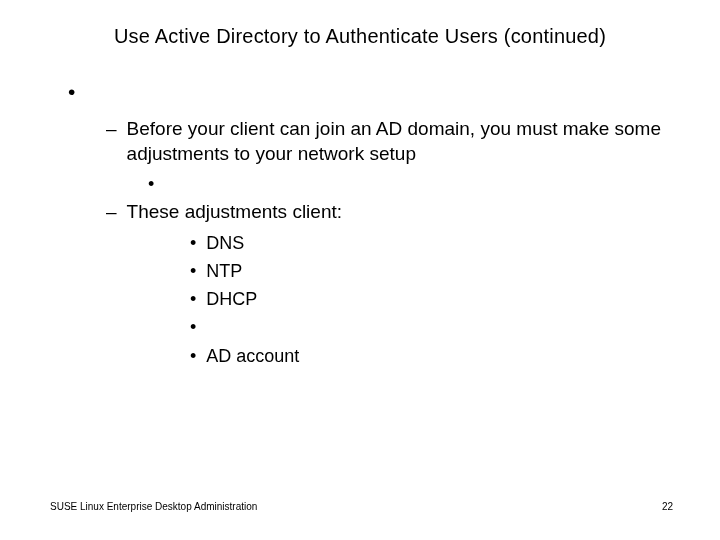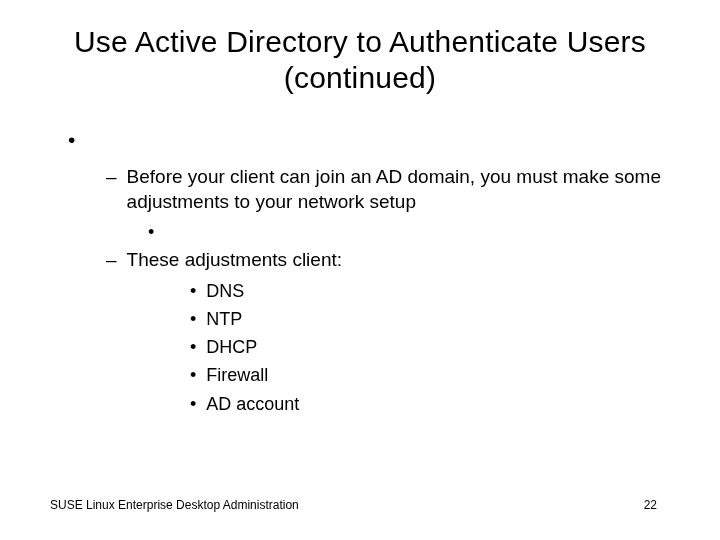--- a/index.html
+++ b/index.html
@@ -11,21 +11,21 @@
       width: 720px;
       height: 540px;
       background: #ffffff;
       font-family: Arial, Helvetica, sans-serif;
       color: #000000;
       position: relative;
       padding: 24px 50px 0 50px;
     }
     .title {
       text-align: center;
-      font-size: 30px;
+      font-size: 20px;
       font-weight: normal;
       line-height: 1.2;
       margin-bottom: 30px;
       letter-spacing: 0.2px;
     }
     .bullet-l1 {
       display: flex;
       font-size: 21px;
       line-height: 1.3;
       margin-bottom: 12px;
@@ -65,24 +65,24 @@
       padding-left: 140px;
     }
     .bullet-l3-inner .marker {
       margin-right: 10px;
       flex-shrink: 0;
     }
     .footer {
       position: absolute;
       bottom: 28px;
       left: 50px;
-      right: 63px;
+      right: 47px;
       display: flex;
       justify-content: space-between;
-      font-size: 12px;
+      font-size: 10px;
       align-items: center;
     }
   </style>
 </head>
 <body>
 
 <h1 class="title">Use Active Directory to Authenticate Users (continued)</h1>
 
 <div class="bullet-l1">
   <span class="marker">•</span>
@@ -109,21 +109,20 @@
 <div class="bullet-l3-inner">
   <span class="marker">•</span>
   <span>NTP</span>
 </div>
 <div class="bullet-l3-inner">
   <span class="marker">•</span>
   <span>DHCP</span>
 </div>
 <div class="bullet-l3-inner">
   <span class="marker">•</span>
-  <span>Firewall</span>
 </div>
 <div class="bullet-l3-inner">
   <span class="marker">•</span>
   <span>AD account</span>
 </div>
 
 <div class="footer">
   <span>SUSE Linux Enterprise Desktop Administration</span>
   <span>22</span>
 </div>

